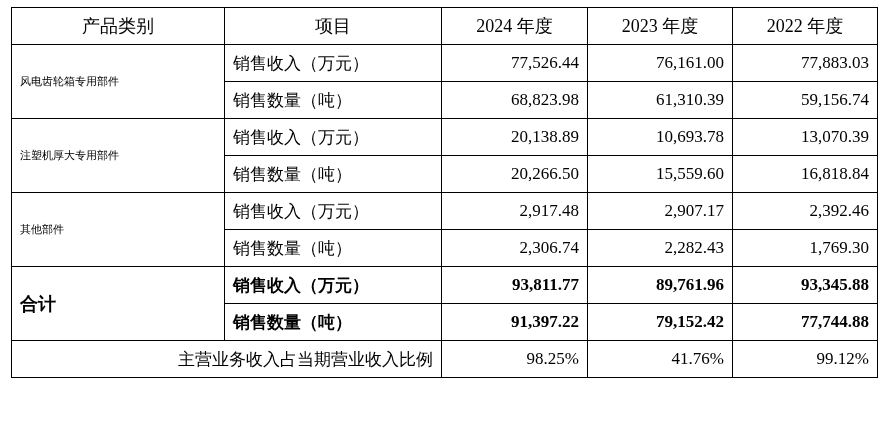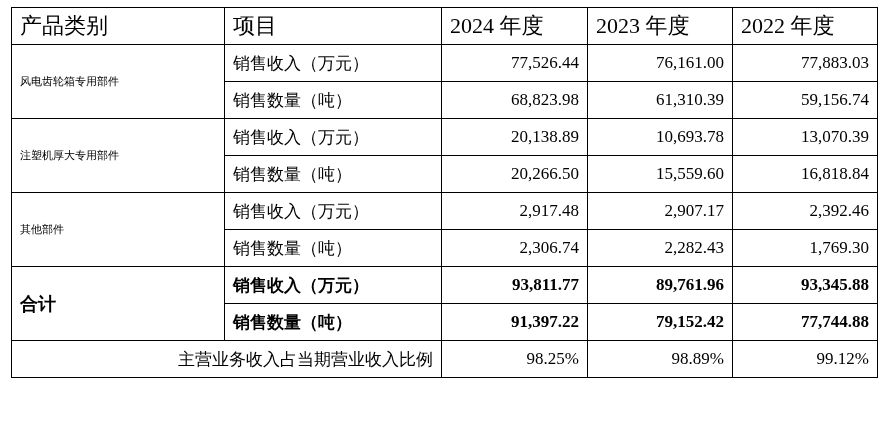--- a/index.html
+++ b/index.html
@@ -39,23 +39,23 @@
     overflow: hidden;
   }
   
   col.c0 { width: 213px; }
   col.c1 { width: 217px; }
   col.c2 { width: 146px; }
   col.c3 { width: 145px; }
   col.c4 { width: 145px; }
 
   .hdr {
-    text-align: left;
+    text-align: center;
     font-weight: bold;
-    font-size: 22px;
+    font-size: 18px;
   }
   .cat-cell {
     text-align: left;
     padding-left: 14px;
     font-size: 11px;
   }
   .cat-cell.center {
     padding-left: 8px;
     font-weight: bold;
     font-size: 18px;
@@ -151,18 +151,18 @@
       <tr class="total-row">
         <td class="item-cell">销售数量（吨）</td>
         <td class="num-cell">91,397.22</td>
         <td class="num-cell">79,152.42</td>
         <td class="num-cell">77,744.88</td>
       </tr>
 
       <tr>
         <td class="ratio-label" colspan="2">主营业务收入占当期营业收入比例</td>
         <td class="num-cell">98.25%</td>
-        <td class="num-cell">98.89%</td>
+        <td class="num-cell">41.76%</td>
         <td class="num-cell">99.12%</td>
       </tr>
     </tbody>
   </table>
 </div>
 
 </body></html>

